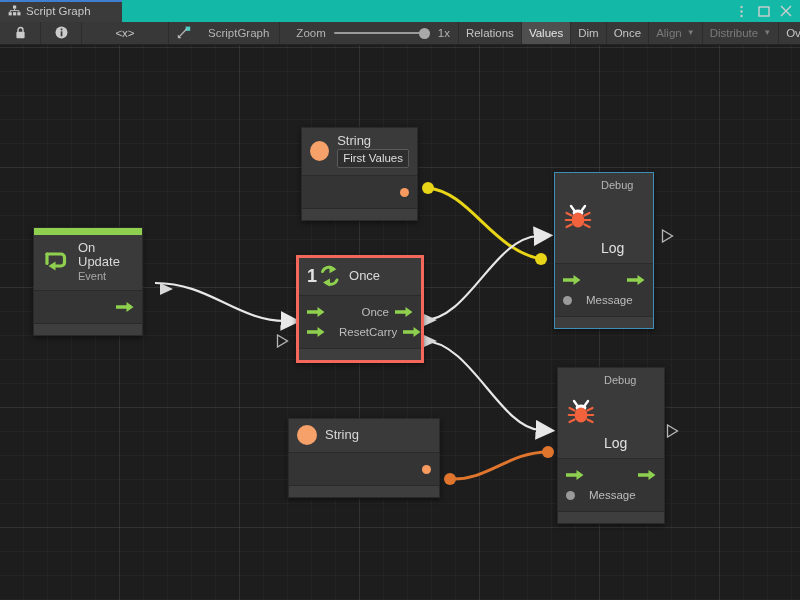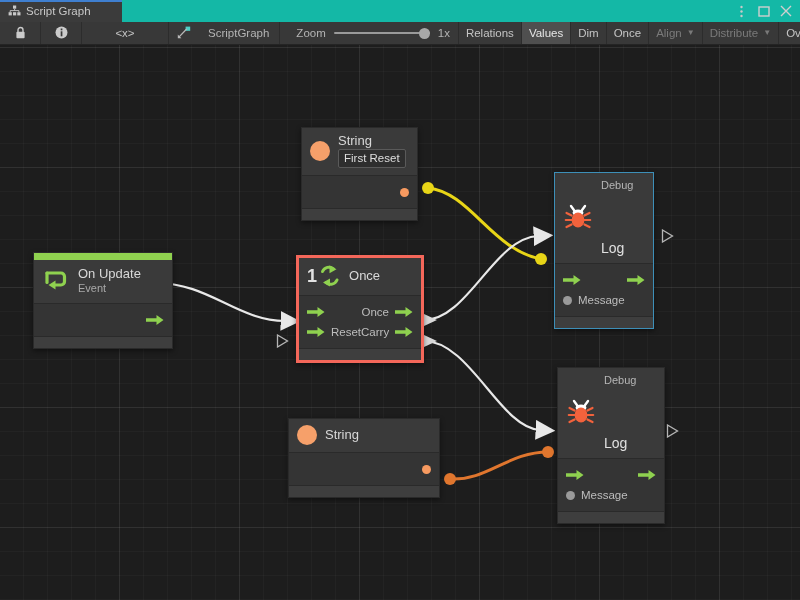--- a/index.html
+++ b/index.html
@@ -126,21 +126,21 @@
   .head-small { font-size: 11px; color: #b5b5b5; line-height: 12px; }
   .head-big { font-size: 14px; color: #e0e0e0; line-height: 16px; margin-top: 48px; }
   .node-body { background: #343434; padding: 6px 0; }
   .node-foot { height: 11px; background: #3e3e3e; border-top: 1px solid #2a2a2a; }
 
   .port-row {
     position: relative; height: 20px;
     display: flex; align-items: center; justify-content: space-between;
     padding: 0 8px;
   }
-  .port-left { display: flex; align-items: center; gap: 6px; }
+  .port-left { display: flex; align-items: center; gap: 14px; }
   .port-right { display: flex; align-items: center; gap: 6px; margin-left: auto; }
   .port-label { color: #bdbdbd; font-size: 11.5px; }
 
   .flow-arrow { display:block; }
   .dot-orange { width: 9px; height: 9px; border-radius: 50%; background: #f79a60; display:block; }
   .dot-gray { width: 9px; height: 9px; border-radius: 50%; background: #9a9a9a; display:block; }
   .big-dot-orange { width: 20px; height: 20px; border-radius: 50%; background: #f6a06a; display:block; }
 
   .strfield {
     background: #2e2e2e;
@@ -295,21 +295,21 @@
         <path d="M424,290 L437,296 L424,302 Z" fill="#d8d8d8"></path>
       </g>
 
       <g>
         <path d="M450,434 C 487,436 508,407 548,407" stroke="#e0762e" stroke-width="3" fill="none"></path>
         <circle cx="450" cy="434" r="6" fill="#e0762e"></circle>
         <circle cx="548" cy="407" r="6" fill="#e0762e"></circle>
       </g>
     </svg>
 
-    <div class="node" style="left:33px; top:182px; width:140px;margin-top:25px;">
+    <div class="node" style="left:33px; top:182px; width:110px;">
       <div class="node-accent"></div>
       <div class="node-head">
         <span>
           <svg width="28" height="28" viewBox="0 0 28 28">
             <path d="M5 7 h14 a3.5 3.5 0 0 1 3.5 3.5 v5 a3.5 3.5 0 0 1 -3.5 3.5 h-6" stroke="#8fd14f" stroke-width="3.2" fill="none" stroke-linecap="round"></path>
             <path d="M5 7 v9.5" stroke="#8fd14f" stroke-width="3.2" fill="none" stroke-linecap="round"></path>
             <path d="M13.5 14.5 L13.5 23.5 L6.5 19 Z" fill="#8fd14f"></path>
           </svg>
         </span>
         <span class="node-head-txt">
@@ -327,21 +327,21 @@
         </div>
       </div>
       <div class="node-foot"></div>
     </div>
 
     <div class="node" style="left:301px; top:82px; width:117px;">
       <div class="node-head">
         <span class="big-dot-orange"></span>
         <span class="node-head-txt">
           <span class="head-title">String</span>
-          <span class="strfield">First Reset</span>
+          <span class="strfield">First Values</span>
         </span>
       </div>
       <div class="node-body">
         <div class="port-row">
           <span class="port-right">
             <span class="dot-orange"></span>
           </span>
         </div>
       </div>
       <div class="node-foot"></div>

